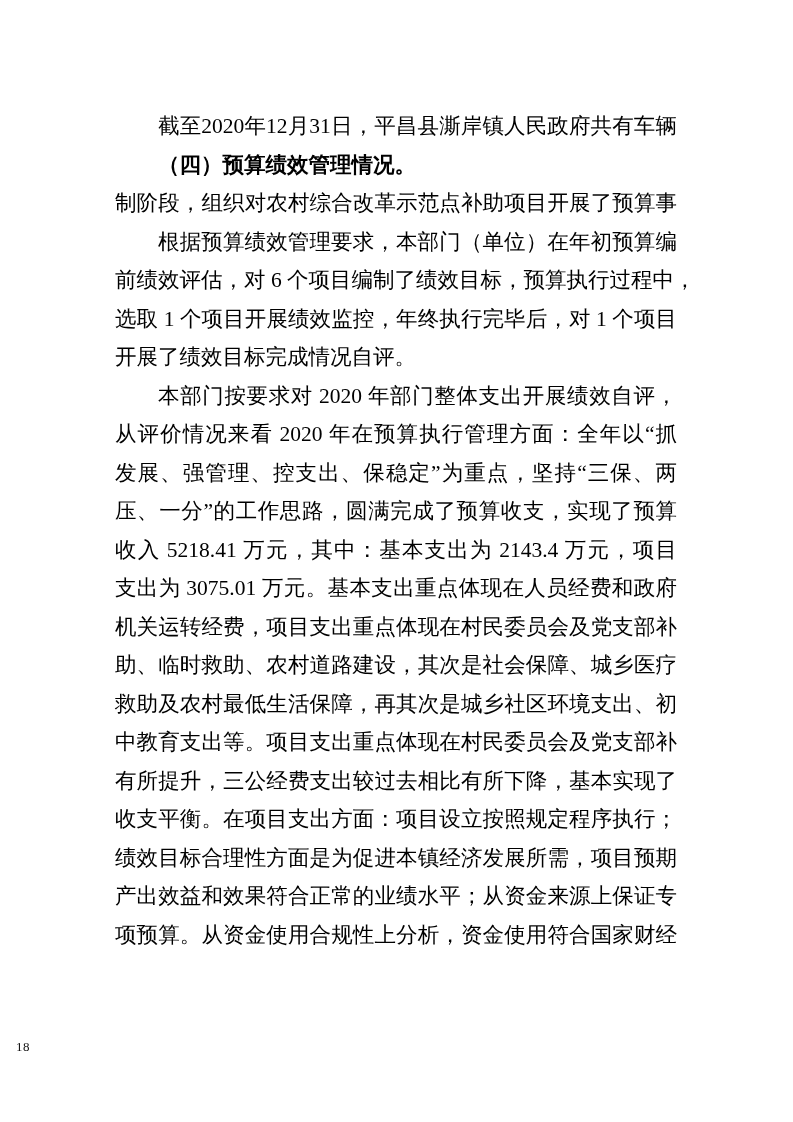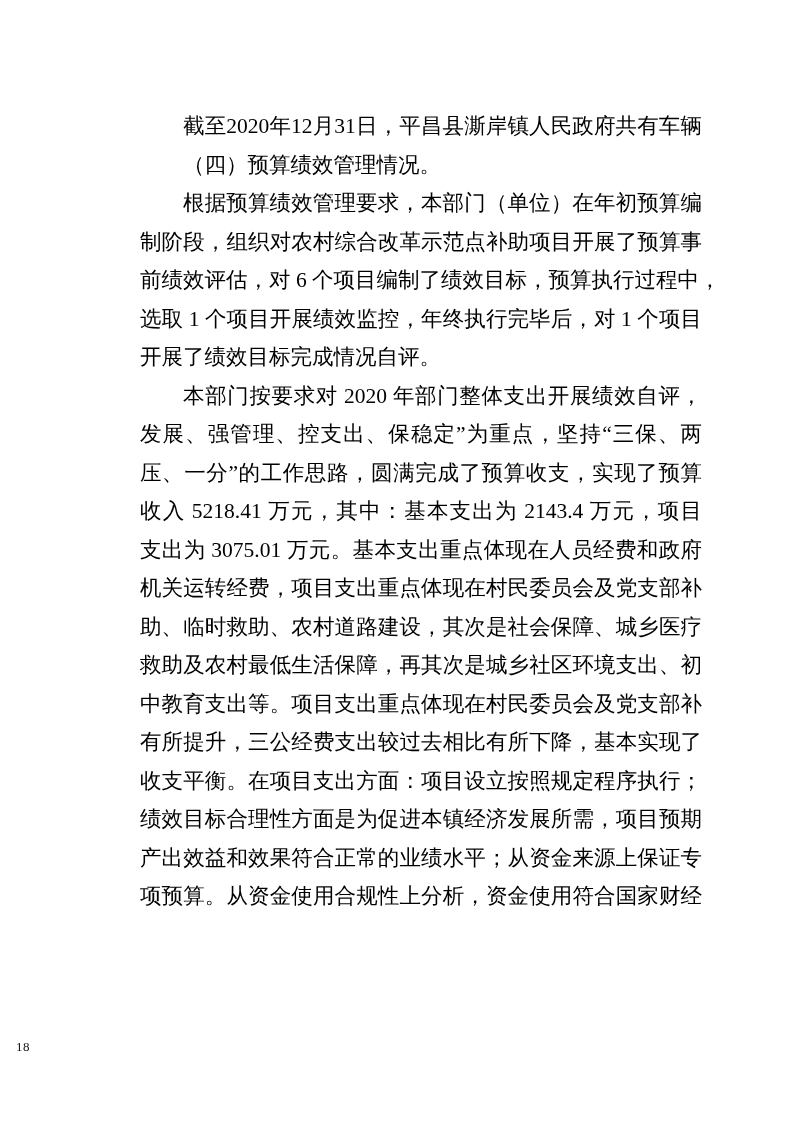--- a/index.html
+++ b/index.html
@@ -14,41 +14,40 @@
     background: #ffffff;
     overflow: hidden;
     font-family: "Liberation Serif", "DejaVu Serif", serif;
     color: #000000;
   }
   .text-block {
     position: absolute;
     left: 115px;
     top: 107px;
     width: 562px;
-    margin-left: 25px;
   }
   .line {
     margin: 0;
     height: 38.5px;
     line-height: 38.5px;
     font-size: 21.5px;
     font-weight: normal;
     white-space: nowrap;
     text-align: justify;
     text-align-last: justify;
     text-justify: inter-character;
     overflow: visible;
   }
   .line.indent { padding-left: 43px; }
   .line.para-end {
     text-align: left;
     text-align-last: left;
   }
   .line.heading {
-    font-weight: normal;
+    font-weight: bold;
     text-align: left;
     text-align-last: left;
   }
   .footer {
     position: absolute;
     left: 16px;
     top: 1037px;
     width: 100%;
   }
   .page-number {
@@ -61,27 +60,28 @@
 </head>
 <body>
 
 <div class="page">
   <div class="text-block">
 
     <p class="line indent">截至2020年12月31日，平昌县澌岸镇人民政府共有车辆</p>
 
     <h2 class="line heading indent">（四）预算绩效管理情况。</h2>
 
+    <p class="line">制阶段，组织对农村综合改革示范点补助项目开展了预算事</p>
     <p class="line indent">根据预算绩效管理要求，本部门（单位）在年初预算编</p>
-    <p class="line">制阶段，组织对农村综合改革示范点补助项目开展了预算事</p>
     <p class="line">前绩效评估，对 6 个项目编制了绩效目标，预算执行过程中，</p>
     <p class="line">选取 1 个项目开展绩效监控，年终执行完毕后，对 1 个项目</p>
     <p class="line para-end">开展了绩效目标完成情况自评。</p>
 
     <p class="line indent">本部门按要求对 2020 年部门整体支出开展绩效自评，</p>
+    <p class="line">从评价情况来看 2020 年在预算执行管理方面：全年以“抓</p>
     <p class="line">发展、强管理、控支出、保稳定”为重点，坚持“三保、两</p>
     <p class="line">压、一分”的工作思路，圆满完成了预算收支，实现了预算</p>
     <p class="line">收入 5218.41 万元，其中：基本支出为 2143.4 万元，项目</p>
     <p class="line">支出为 3075.01 万元。基本支出重点体现在人员经费和政府</p>
     <p class="line">机关运转经费，项目支出重点体现在村民委员会及党支部补</p>
     <p class="line">助、临时救助、农村道路建设，其次是社会保障、城乡医疗</p>
     <p class="line">救助及农村最低生活保障，再其次是城乡社区环境支出、初</p>
     <p class="line">中教育支出等。项目支出重点体现在村民委员会及党支部补</p>
     <p class="line">有所提升，三公经费支出较过去相比有所下降，基本实现了</p>
     <p class="line">收支平衡。在项目支出方面：项目设立按照规定程序执行；</p>

